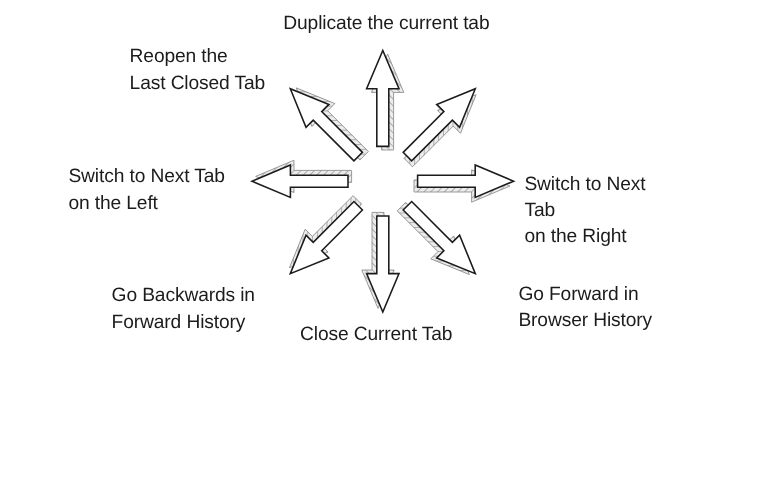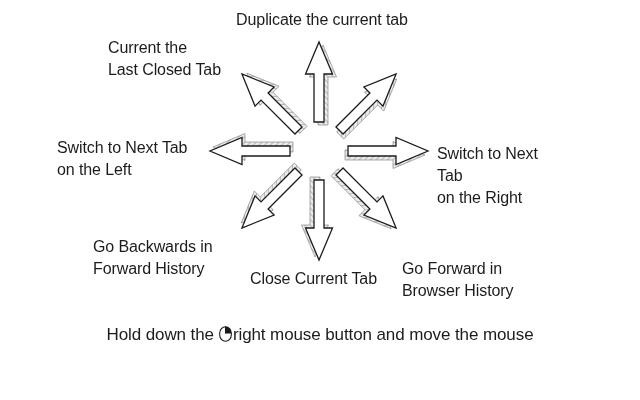--- a/index.html
+++ b/index.html
@@ -12,21 +12,21 @@
     position:absolute; font-size:16px; line-height:22px;
     white-space:pre-line; letter-spacing:-0.1px; color:#1c1c1c;
   }
   .lbl-up        { left:322px; top:9px;   transform:translateX(-50%); white-space:nowrap; }
   .lbl-upleft    { left:108px; top:37px;  }
   .lbl-upright   { left:404px; top:47px;  }
   .lbl-left      { left:57px;  top:137px; }
   .lbl-right     { left:437px; top:143px; }
   .lbl-downleft  { left:93px;  top:236px; }
   .lbl-down      { left:250px; top:268px; white-space:nowrap; }
-  .lbl-downright { left:402px; top:235px;margin-top:23px; }
+  .lbl-downright { left:432px; top:235px; }
 
   .arrow {
     position:absolute; left:274px; top:128px; width:90px; height:46px;
     overflow:visible;
   }
   .arr-up        { transform:rotate(-90deg)  translateX(70px); }
   .arr-upright   { transform:rotate(-45deg)  translateX(70px); }
   .arr-right     { transform:rotate(0deg)    translateX(70px); }
   .arr-downright { transform:rotate(45deg)   translateX(70px); }
   .arr-down      { transform:rotate(90deg)   translateX(70px); }
@@ -55,21 +55,21 @@
         <line x1="0" y1="0" x2="0" y2="4" stroke="#9b9b9b" stroke-width="1.3"></line>
       </pattern>
       <g id="gesture-arrow">
         <path d="M4,18 L52,18 L52,9.5 L84,23 L52,36.5 L52,28 L4,28 Z" transform="translate(-3,4)" fill="url(#hatch)" stroke="#8a8a8a" stroke-width="0.7"></path>
         <path d="M4,18 L52,18 L52,9.5 L84,23 L52,36.5 L52,28 L4,28 Z" fill="#ffffff" stroke="#1b1b1b" stroke-width="1.3" stroke-linejoin="miter"></path>
       </g>
     </defs>
   </svg>
 
   <div class="lbl lbl-up">Duplicate the current tab</div>
-  <div class="lbl lbl-upleft">Current the
+  <div class="lbl lbl-upleft">Reopen the
 Last Closed Tab</div>
   <div class="lbl lbl-left">Switch to Next Tab
 on the Left</div>
   <div class="lbl lbl-right">Switch to Next Tab
 on the Right</div>
   <div class="lbl lbl-downleft">Go Backwards in
 Forward History</div>
   <div class="lbl lbl-down">Close Current Tab</div>
   <div class="lbl lbl-downright">Go Forward in
 Browser History</div>
@@ -92,21 +92,14 @@
   <svg class="arrow arr-downleft" viewBox="0 0 90 46">
       <use href="#gesture-arrow"></use>
     </svg>
   <svg class="arrow arr-left" viewBox="0 0 90 46">
       <use href="#gesture-arrow"></use>
     </svg>
   <svg class="arrow arr-upleft" viewBox="0 0 90 46">
       <use href="#gesture-arrow"></use>
     </svg>
 
-  <div class="instr-line instr-1">
-    <span>Hold down the</span><svg class="mouse-ic" width="13" height="16" viewBox="0 0 13 16">
-      <rect x="0.7" y="0.7" width="11.6" height="14.6" rx="5.8" ry="6.4" fill="#ffffff" stroke="#1b1b1b" stroke-width="1.1"></rect>
-      <path d="M6.5,0.7 C9.7,0.7 12.3,3.4 12.3,7.6 L6.5,7.6 Z" fill="#1b1b1b"></path>
-      <line x1="6.5" y1="0.7" x2="6.5" y2="7.6" stroke="#1b1b1b" stroke-width="1"></line>
-    </svg><span>right mouse button and move the mouse</span>
-  </div>
 
 </div>
 
 </body></html>

